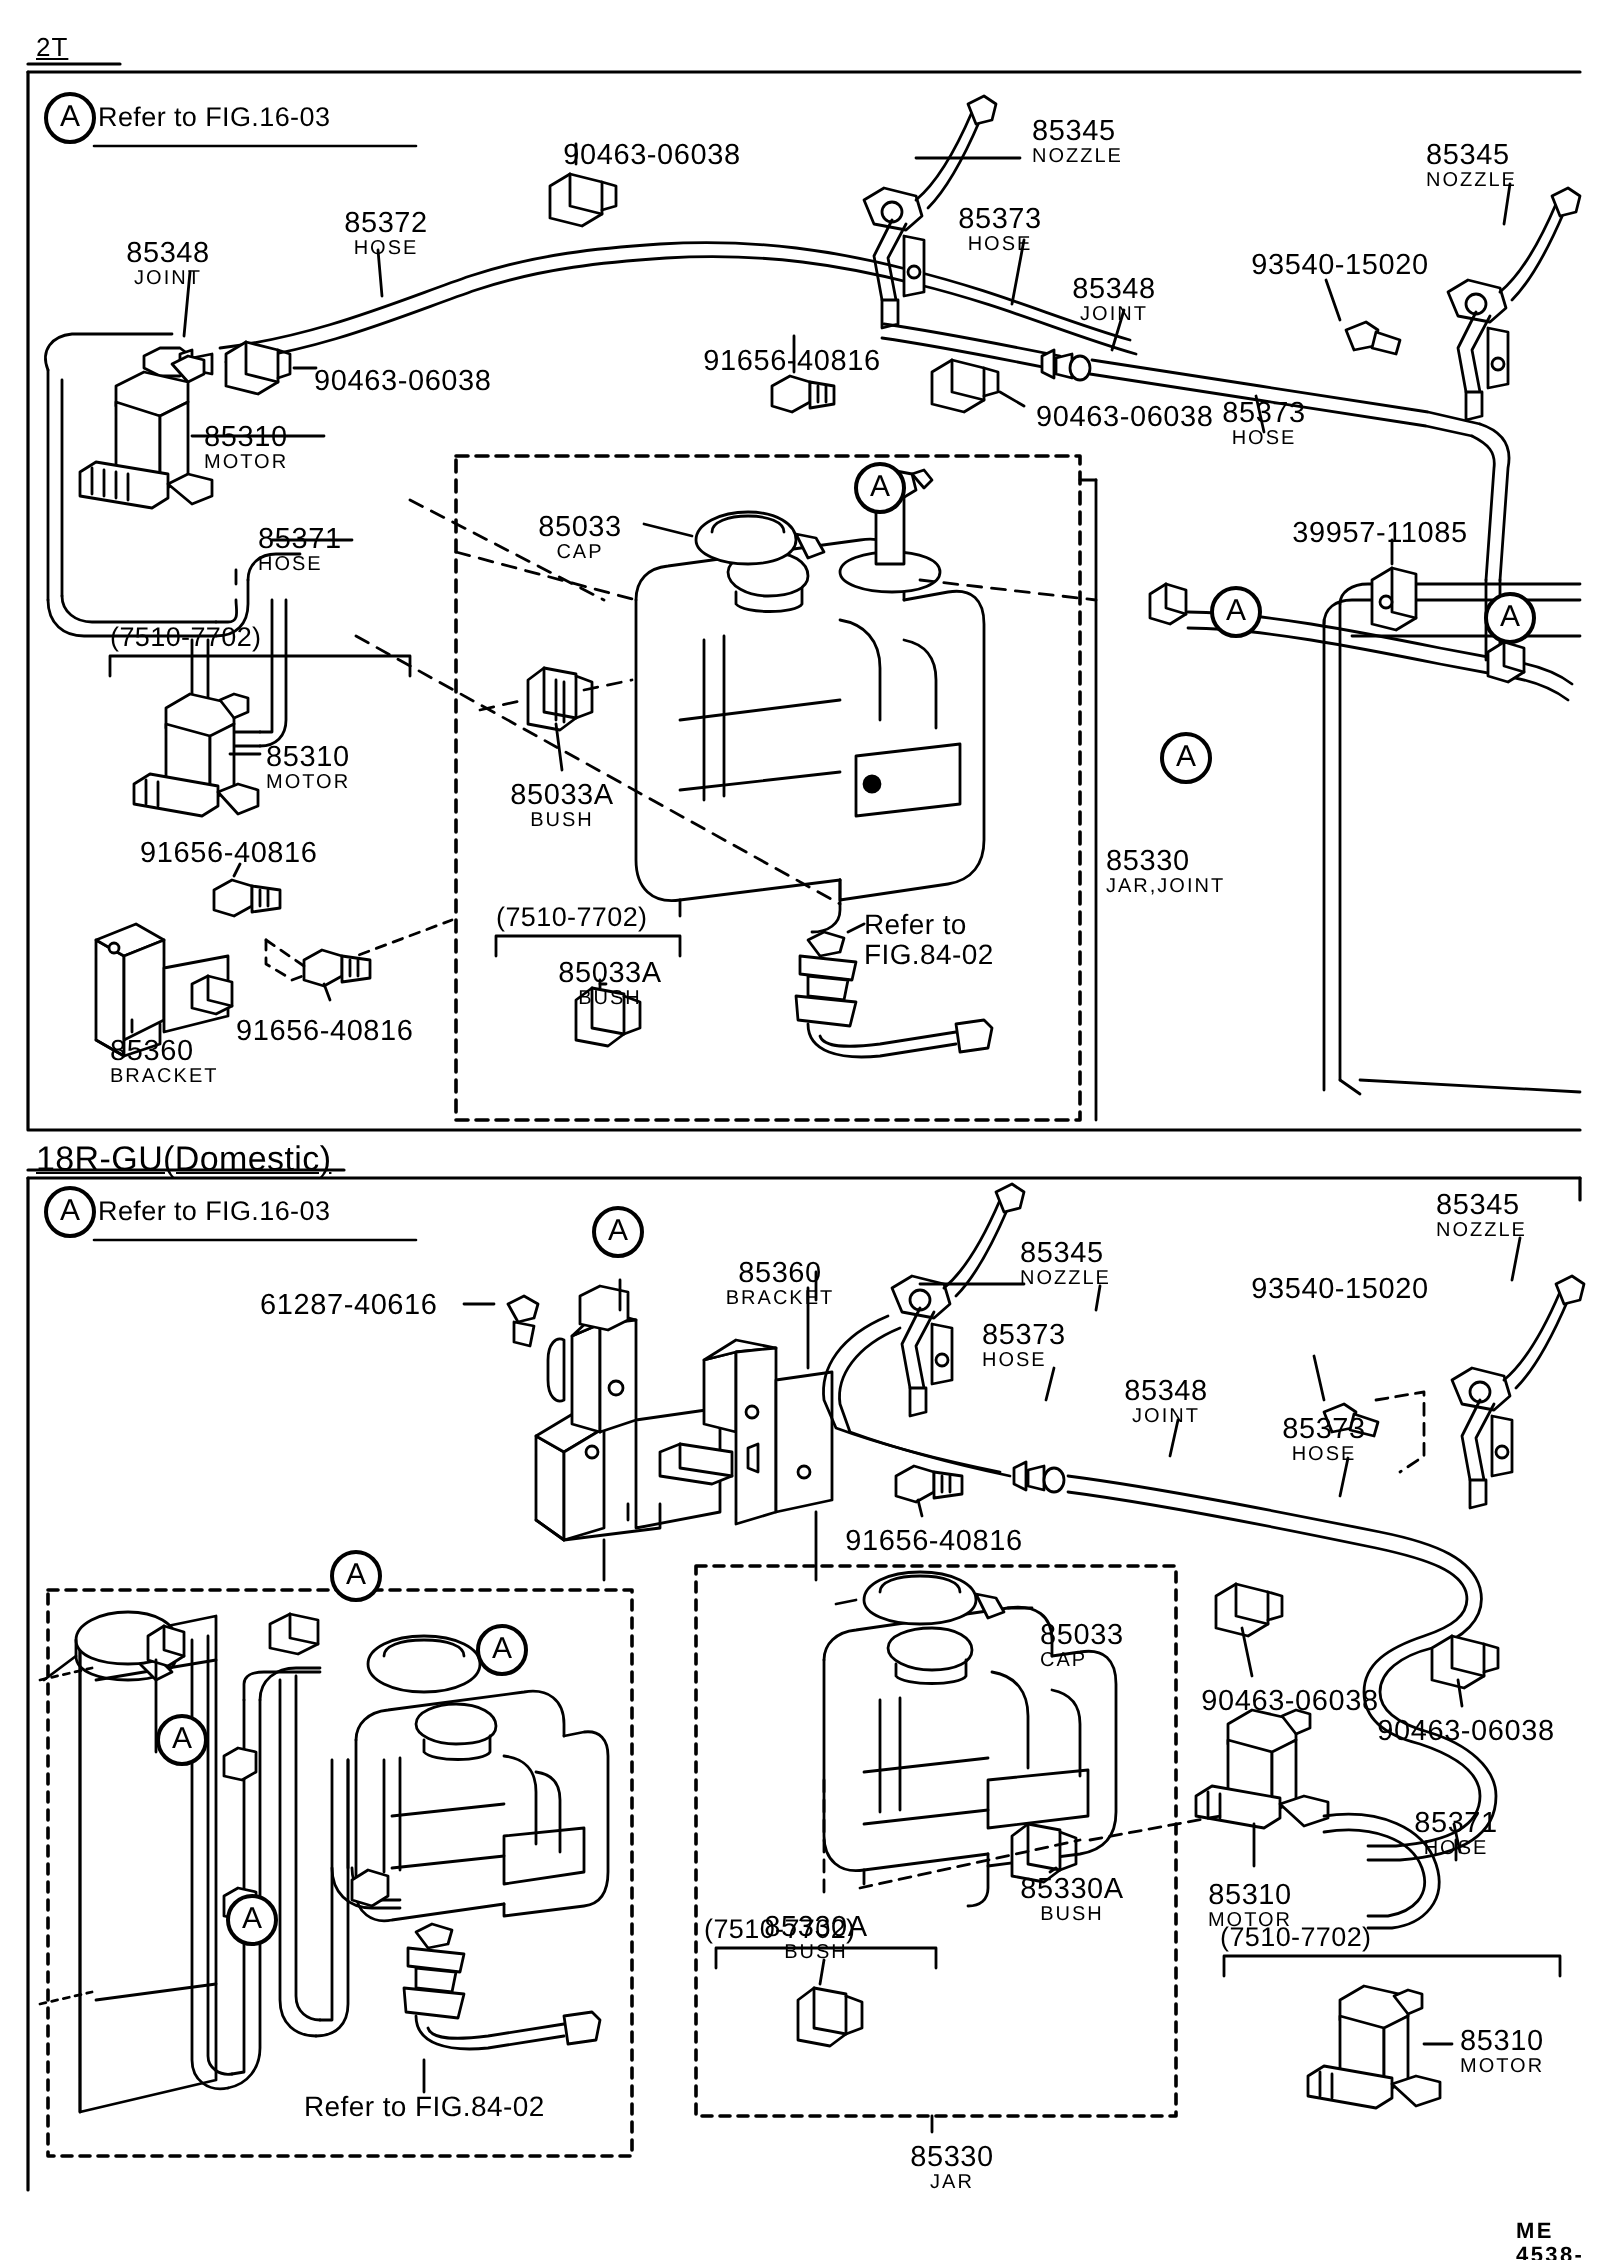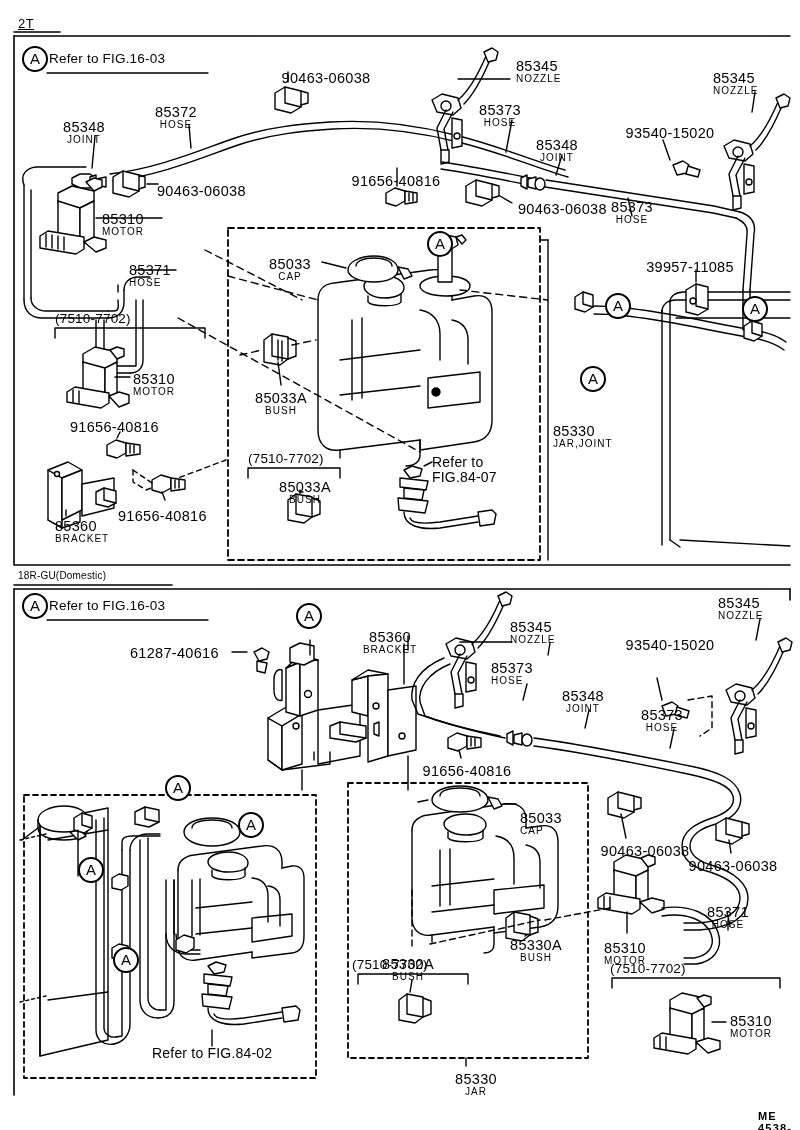--- a/index.html
+++ b/index.html
@@ -6,21 +6,21 @@
   body{width:800px;height:1130px;position:relative;
        font-family:"Liberation Sans","DejaVu Sans",sans-serif;
        color:#000;overflow:hidden;}
   .diagram{position:absolute;left:0;top:0;width:800px;height:1130px;}
   svg.art{position:absolute;left:0;top:0;width:800px;height:1130px;
           pointer-events:none;}
   .lbl{position:absolute;white-space:nowrap;line-height:1.02;}
   .lbl .pn{font-size:14.5px;letter-spacing:.3px;font-weight:400;}
   .lbl .nm{font-size:10px;letter-spacing:1.0px;display:block;}
   .lbl.ctr{text-align:center;transform:translateX(-50%);}
-  .sec-title{position:absolute;font-size:10px;letter-spacing:.2px;}
+  .sec-title{position:absolute;font-size:17px;letter-spacing:.2px;text-decoration:underline;}
   .refer{position:absolute;font-size:13.5px;letter-spacing:.2px;text-align:center;}
   .range{position:absolute;font-size:13.5px;letter-spacing:.2px;}
   .code{position:absolute;font-size:11px;font-weight:bold;letter-spacing:1.2px;padding-left:30px;}
   .cref{position:absolute;font-size:14px;line-height:1.05;letter-spacing:.2px;}
   .circA{position:absolute;width:26px;height:26px;border:2px solid #000;
          border-radius:50%;box-sizing:border-box;
          font-size:15px;text-align:center;line-height:22px;background:#fff;}
   .top2t{position:absolute;font-size:13px;letter-spacing:.5px;}
 </style>
 </head>
@@ -505,21 +505,21 @@
 
   <div class="top2t" style="left:18px;top:16px;text-decoration:underline;">2T</div>
 
   <div class="circA" style="left:22px;top:46px;">A</div>
   <div class="refer" style="left:49px;top:51px;">Refer to FIG.16-03</div>
 
   <div class="lbl ctr" style="left:84px;top:119px;">
     <span class="pn">85348</span>
     <span class="nm">JOINT</span>
   </div>
-  <div class="lbl ctr" style="left:176px;top:104px;">
+  <div class="lbl ctr" style="left:193px;top:104px;">
     <span class="pn">85372</span>
     <span class="nm">HOSE</span>
   </div>
   <div class="lbl ctr" style="left:326px;top:70px;">
     <span class="pn">90463-06038</span>
   </div>
   <div class="lbl" style="left:516px;top:58px;">
     <span class="pn">85345</span>
     <span class="nm">NOZZLE</span>
   </div>
@@ -591,21 +591,21 @@
   <div class="lbl ctr" style="left:305px;top:479px;">
     <span class="pn">85033A</span>
     <span class="nm">BUSH</span>
   </div>
 
   <div class="range" style="left:55px;top:311px;">(7510-7702)</div>
   <div class="range" style="left:248px;top:451px;">(7510-7702)</div>
 
   <div class="cref" style="left:432px;top:455px;">
     <span>Refer to</span><br>
-    <span>FIG.84-07</span>
+    <span>FIG.84-02</span>
   </div>
 
   <div class="circA" style="left:427px;top:231px;">A</div>
   <div class="circA" style="left:580px;top:366px;">A</div>
   <div class="circA" style="left:605px;top:293px;">A</div>
   <div class="circA" style="left:742px;top:296px;">A</div>
 
   <div class="sec-title" style="left:18px;top:570px;">18R-GU(Domestic)</div>
   <div class="circA" style="left:22px;top:593px;">A</div>
   <div class="refer" style="left:49px;top:598px;">Refer to FIG.16-03</div>

